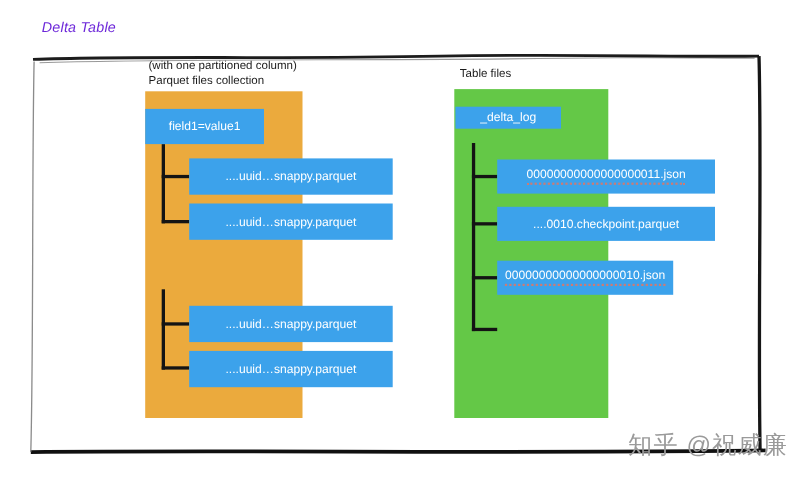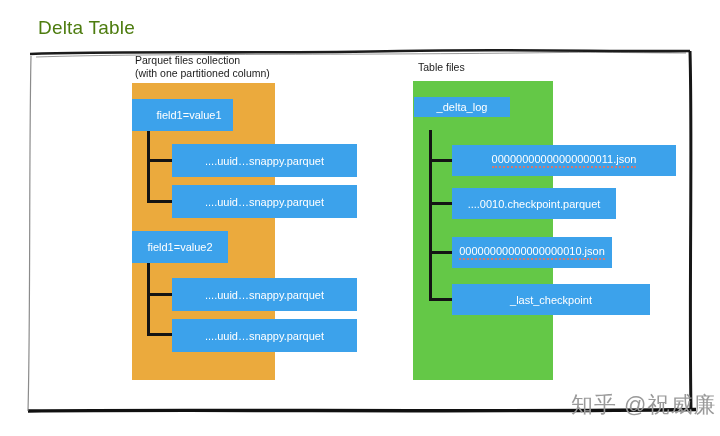--- a/index.html
+++ b/index.html
@@ -11,21 +11,21 @@
     --watermark:#9A9A9A;
   }
   html,body{margin:0;padding:0;background:#ffffff;}
   .stage{
     position:relative;width:720px;height:436px;background:#ffffff;
     font-family:"Liberation Sans","DejaVu Sans",sans-serif;
     overflow:hidden;
   }
   .abs{position:absolute;}
   .page-title{
-    left:38px;top:17px;font-size:19px;color:#4d7c0f;letter-spacing:.2px;
+    left:38px;top:17px;font-size:13px;color:#6d28d9;letter-spacing:.2px;font-style:italic;
   }
   .group-label{
     font-size:10.5px;line-height:13px;color:#1b1b1b;white-space:nowrap;
   }
   .big-rect{position:absolute;}
   .rect-partition{left:132px;top:83px;width:143px;height:297px;background:var(--partition-bg);}
   .rect-meta{left:413px;top:81px;width:140px;height:299px;background:var(--meta-bg);}
   .node{
     position:absolute;background:var(--box-blue);color:var(--box-text);
     display:flex;align-items:center;justify-content:center;
@@ -50,54 +50,52 @@
 
   <svg class="abs frame" width="720" height="436" viewBox="0 0 720 436">
     <path d="M30 54 C120 50.5, 260 54, 400 51 C520 48.8, 620 52, 690 51" fill="none" stroke="#1c1c1c" stroke-width="2.6"></path>
     <path d="M36 57 C160 53, 340 55.5, 560 52.5 C610 52, 650 53, 686 53" fill="none" stroke="#1c1c1c" stroke-width="1" opacity="0.45"></path>
     <path d="M690 51 C692.5 140, 689 300, 691 410" fill="none" stroke="#161616" stroke-width="3"></path>
     <path d="M28 411 C200 409, 480 412.5, 696 409.5" fill="none" stroke="#101010" stroke-width="3.4"></path>
     <path d="M31 56 C29 150, 30.5 320, 28 411" fill="none" stroke="#777" stroke-width="1.2" opacity="0.85"></path>
   </svg>
 
   <div class="abs group-label" style="left:135px;top:54px;">
+    <div>(with one partitioned column)</div>
     <div>Parquet files collection</div>
-    <div>(with one partitioned column)</div>
   </div>
 
   <div class="abs group-label" style="left:418px;top:61px;">Table files</div>
 
   <div class="big-rect rect-partition"></div>
   <div class="big-rect rect-meta"></div>
 
   <div class="tree-line" style="left:147px;top:131px;width:3px;height:72px;"></div>
   <div class="tree-line" style="left:147px;top:159px;width:25px;height:3px;"></div>
   <div class="tree-line" style="left:147px;top:200px;width:25px;height:3px;"></div>
   <div class="tree-line" style="left:147px;top:263px;width:3px;height:73px;"></div>
   <div class="tree-line" style="left:147px;top:293px;width:25px;height:3px;"></div>
   <div class="tree-line" style="left:147px;top:333px;width:25px;height:3px;"></div>
 
   <div class="tree-line" style="left:429px;top:130px;width:3px;height:171px;"></div>
   <div class="tree-line" style="left:429px;top:159px;width:23px;height:3px;"></div>
   <div class="tree-line" style="left:429px;top:202px;width:23px;height:3px;"></div>
   <div class="tree-line" style="left:429px;top:251px;width:23px;height:3px;"></div>
   <div class="tree-line" style="left:429px;top:298px;width:23px;height:3px;"></div>
 
-  <div class="node" style="left:132px;top:99px;width:88px;height:32px;padding-left:13px;">field1=value1</div>
+  <div class="node" style="left:132px;top:99px;width:108px;height:32px;">field1=value1</div>
   <div class="node" style="left:172px;top:144px;width:185px;height:33px;">....uuid…snappy.parquet</div>
   <div class="node" style="left:172px;top:185px;width:185px;height:33px;">....uuid…snappy.parquet</div>
-  <div class="node" style="left:132px;top:231px;width:96px;height:32px;">field1=value2</div>
   <div class="node" style="left:172px;top:278px;width:185px;height:33px;">....uuid…snappy.parquet</div>
   <div class="node" style="left:172px;top:319px;width:185px;height:33px;">....uuid…snappy.parquet</div>
 
   <div class="node" style="left:414px;top:97px;width:96px;height:20px;">_delta_log</div>
-  <div class="node" style="left:452px;top:145px;width:224px;height:31px;">
+  <div class="node" style="left:452px;top:145px;width:198px;height:31px;">
     <span class="dotted-underline">00000000000000000011.json</span>
   </div>
-  <div class="node" style="left:452px;top:188px;width:164px;height:31px;">....0010.checkpoint.parquet</div>
+  <div class="node" style="left:452px;top:188px;width:198px;height:31px;">....0010.checkpoint.parquet</div>
   <div class="node" style="left:452px;top:237px;width:160px;height:31px;">
     <span class="dotted-underline">00000000000000000010.json</span>
   </div>
-  <div class="node" style="left:452px;top:284px;width:198px;height:31px;">_last_checkpoint</div>
 
   <div class="abs watermark">知乎 @祝威廉</div>
 
 </div>
 
 </body></html>

